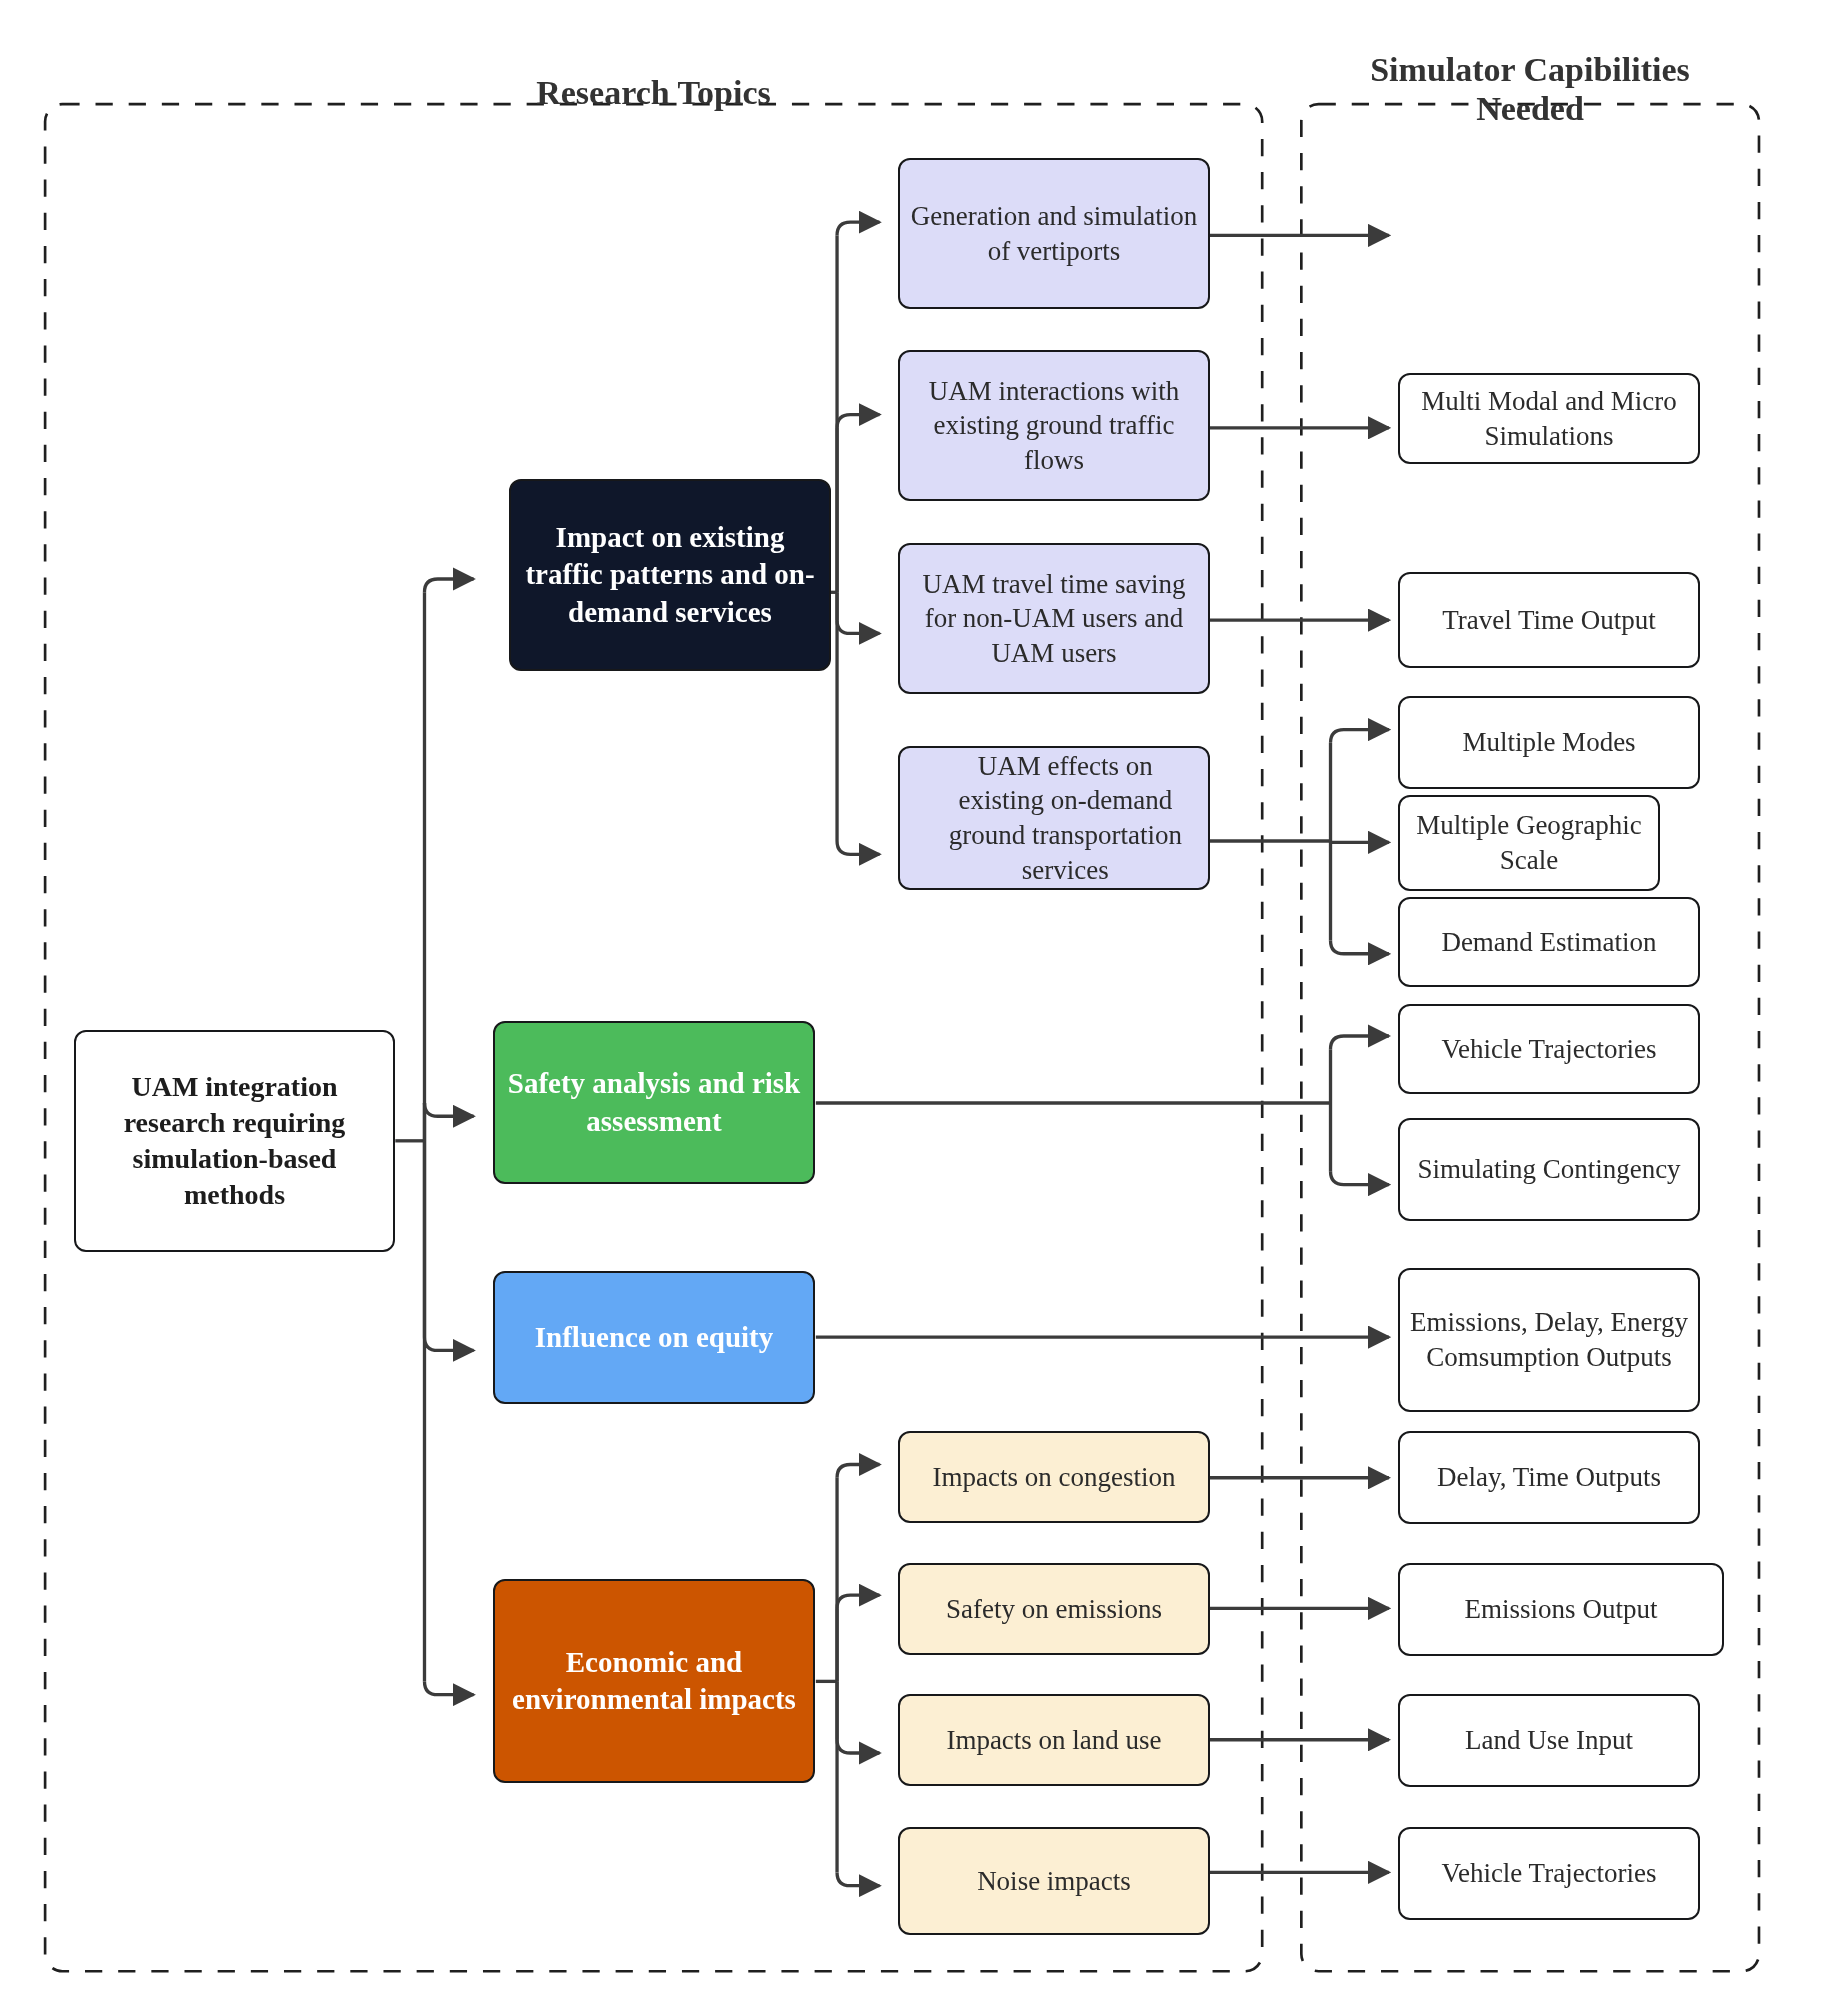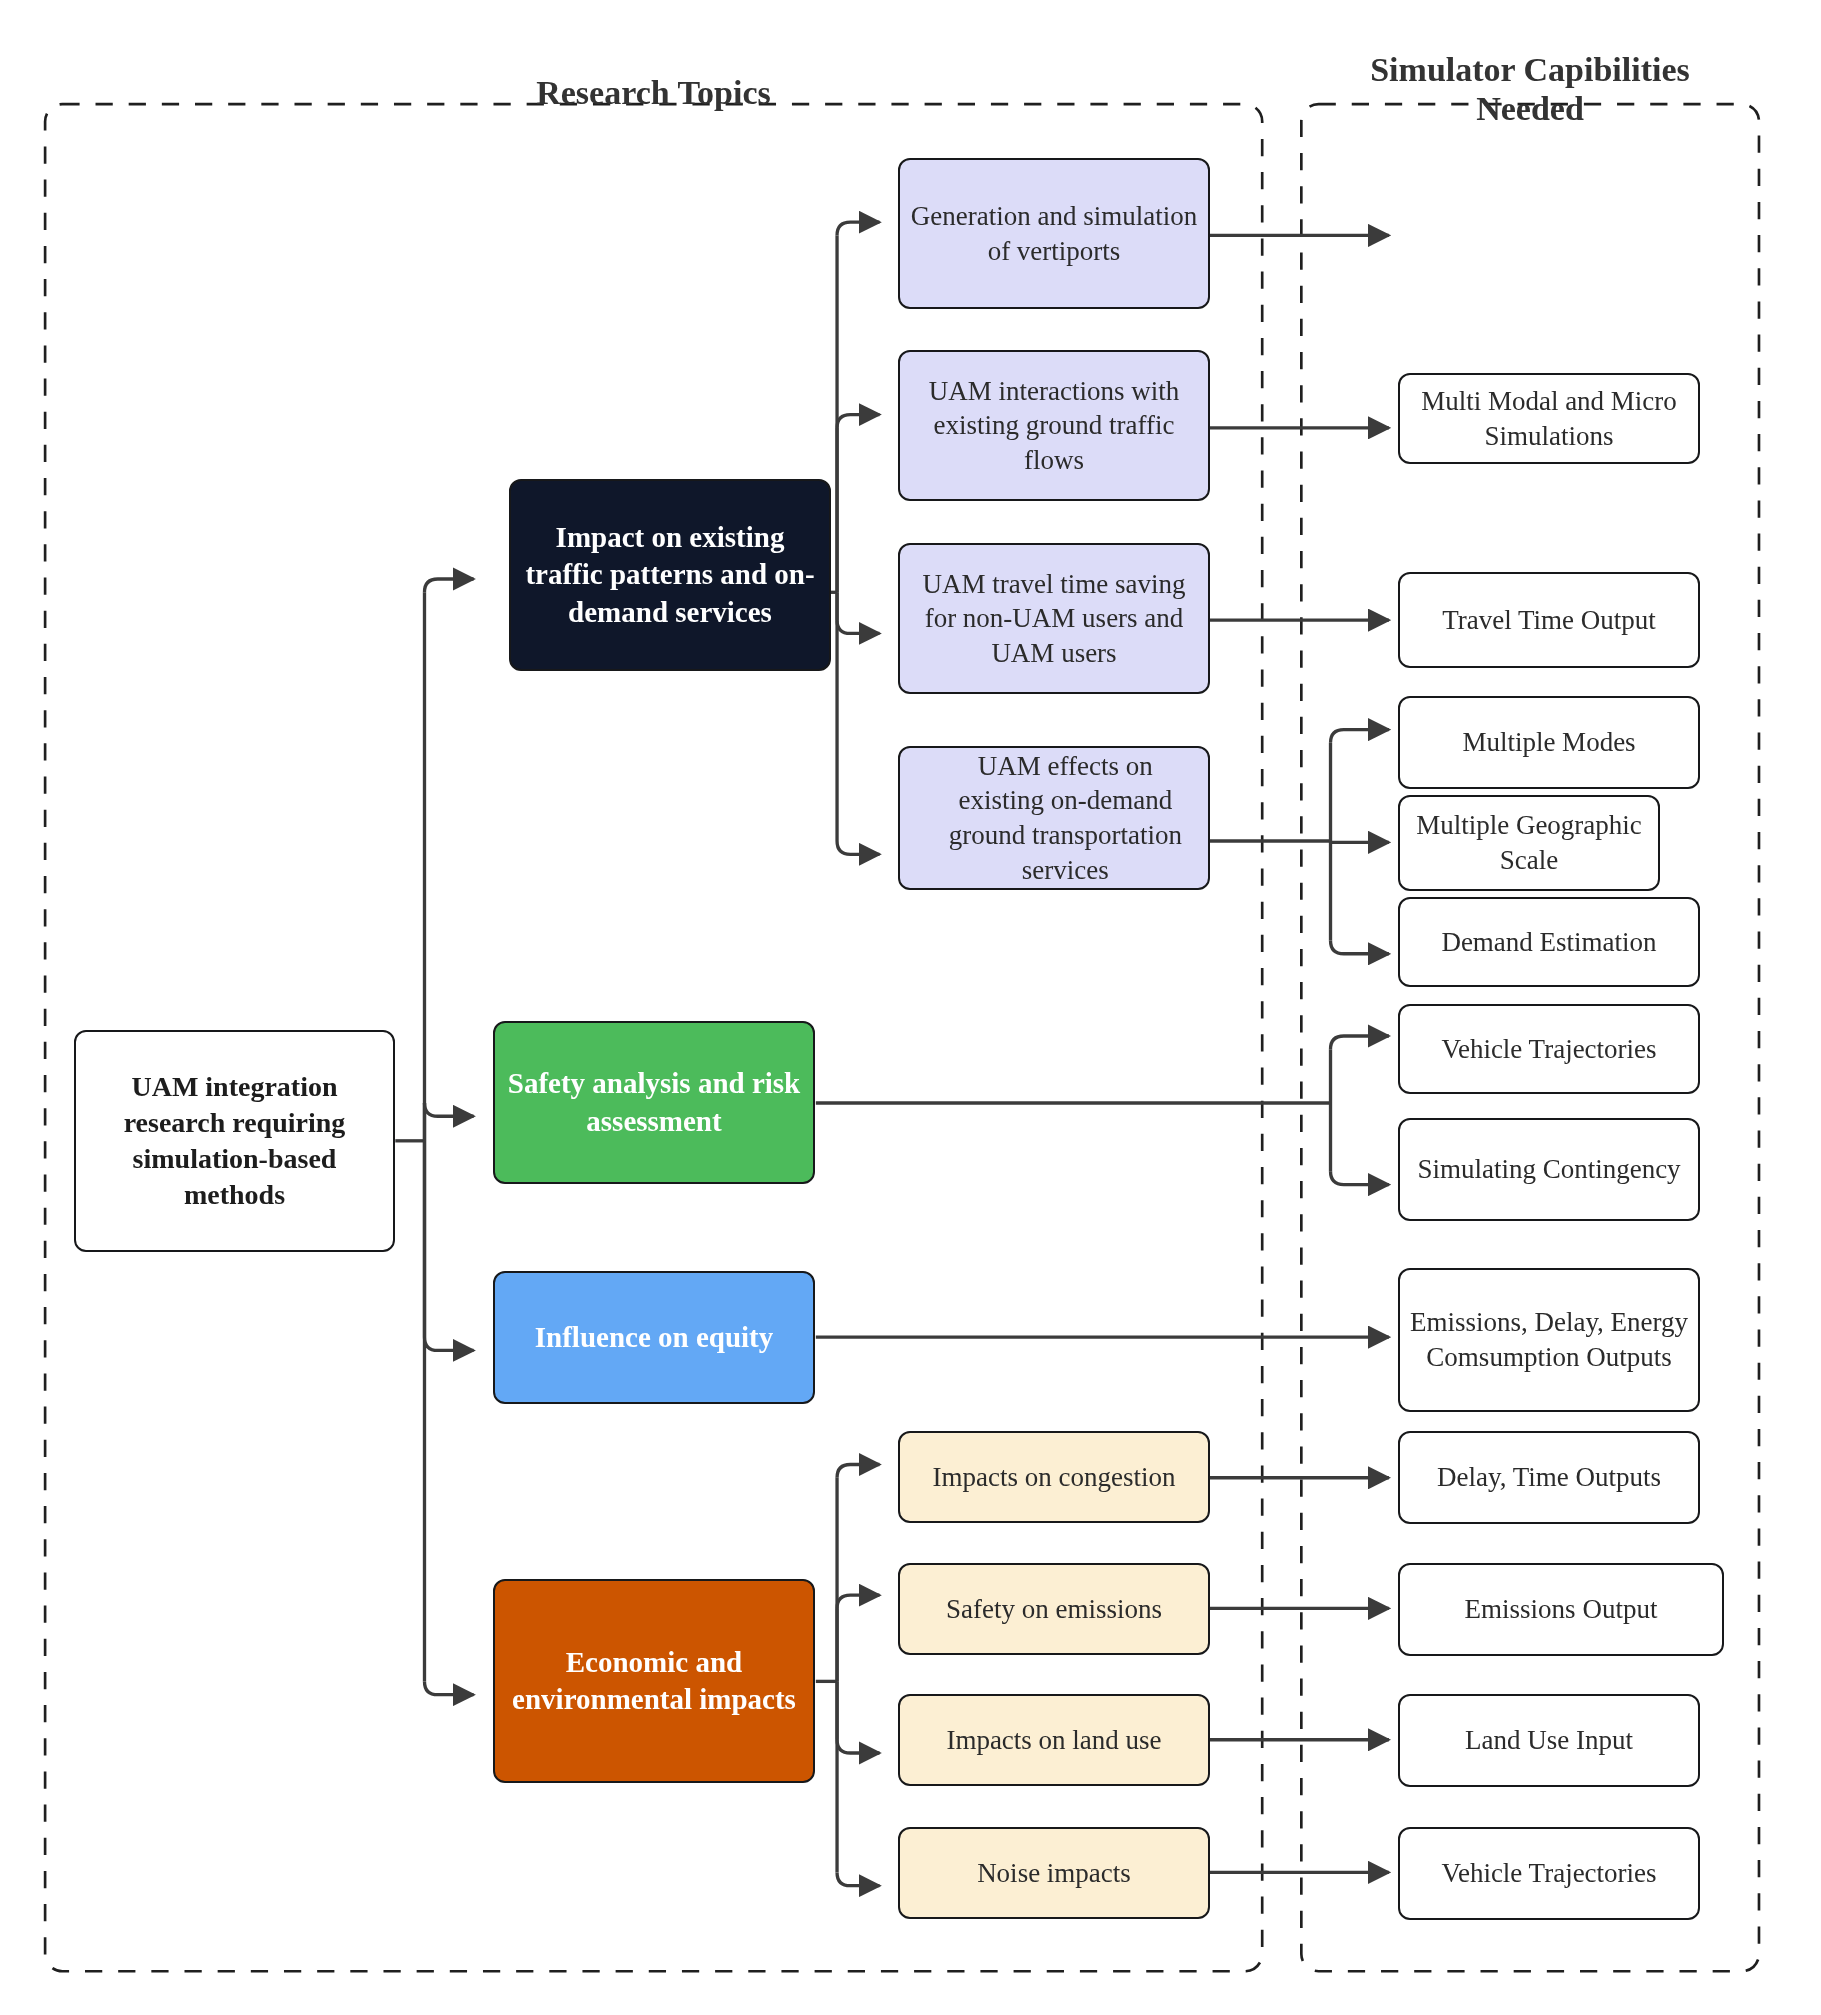--- a/index.html
+++ b/index.html
@@ -105,21 +105,21 @@
   <div class="node cat" style="left:493px;top:1579px;width:322px;height:204px;background:#CC5500;">Economic and environmental impacts</div>
 
   <div class="node sub" style="left:898px;top:158px;width:312px;height:151px;background:#DCDCF8;">Generation and simulation of vertiports</div>
   <div class="node sub" style="left:898px;top:350px;width:312px;height:151px;background:#DCDCF8;">UAM interactions with existing ground traffic flows</div>
   <div class="node sub" style="left:898px;top:543px;width:312px;height:151px;background:#DCDCF8;">UAM travel time saving for non-UAM users and UAM users</div>
   <div class="node sub" style="left:898px;top:746px;width:312px;height:144px;background:#DCDCF8;padding-left:32px;">UAM effects on existing on-demand ground transportation services</div>
 
   <div class="node sub" style="left:898px;top:1431px;width:312px;height:92px;background:#FCEFD3;">Impacts on congestion</div>
   <div class="node sub" style="left:898px;top:1563px;width:312px;height:92px;background:#FCEFD3;">Safety on emissions</div>
   <div class="node sub" style="left:898px;top:1694px;width:312px;height:92px;background:#FCEFD3;">Impacts on land use</div>
-  <div class="node sub" style="left:898px;top:1827px;width:312px;height:92px;background:#FCEFD3;">Noise impacts</div>
+  <div class="node sub" style="left:898px;top:1827px;width:312px;height:108px;background:#FCEFD3;">Noise impacts</div>
 
   <div class="node cap" style="left:1398px;top:373px;width:302px;height:91px;">Multi Modal and Micro Simulations</div>
   <div class="node cap" style="left:1398px;top:572px;width:302px;height:96px;">Travel Time Output</div>
   <div class="node cap" style="left:1398px;top:696px;width:302px;height:93px;">Multiple Modes</div>
   <div class="node cap" style="left:1398px;top:795px;width:262px;height:96px;">Multiple Geographic Scale</div>
   <div class="node cap" style="left:1398px;top:897px;width:302px;height:90px;">Demand Estimation</div>
   <div class="node cap" style="left:1398px;top:1004px;width:302px;height:90px;">Vehicle Trajectories</div>
   <div class="node cap" style="left:1398px;top:1118px;width:302px;height:103px;">Simulating Contingency</div>
   <div class="node cap" style="left:1398px;top:1268px;width:302px;height:144px;">Emissions, Delay, Energy Comsumption Outputs</div>
   <div class="node cap" style="left:1398px;top:1431px;width:302px;height:93px;">Delay, Time Outputs</div>

